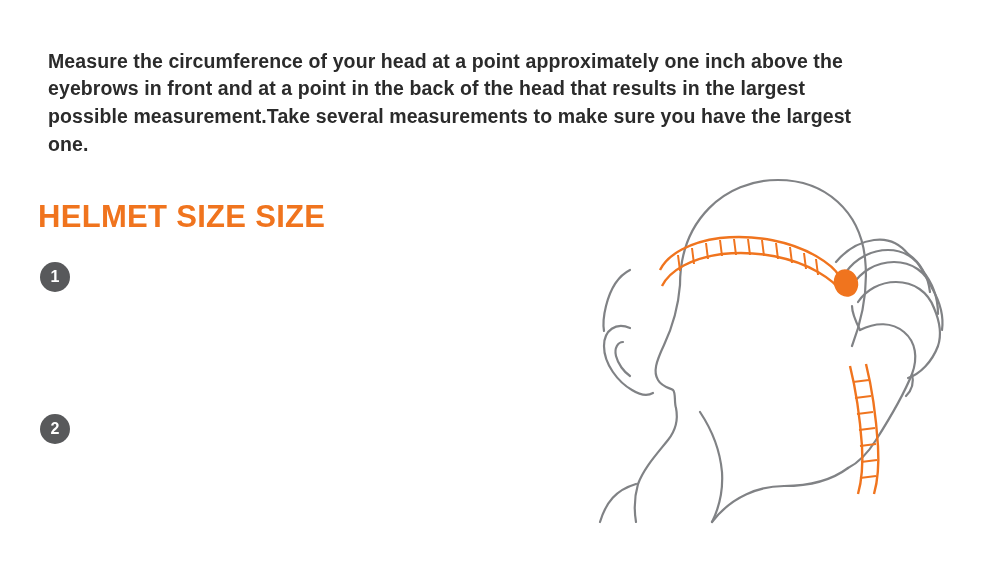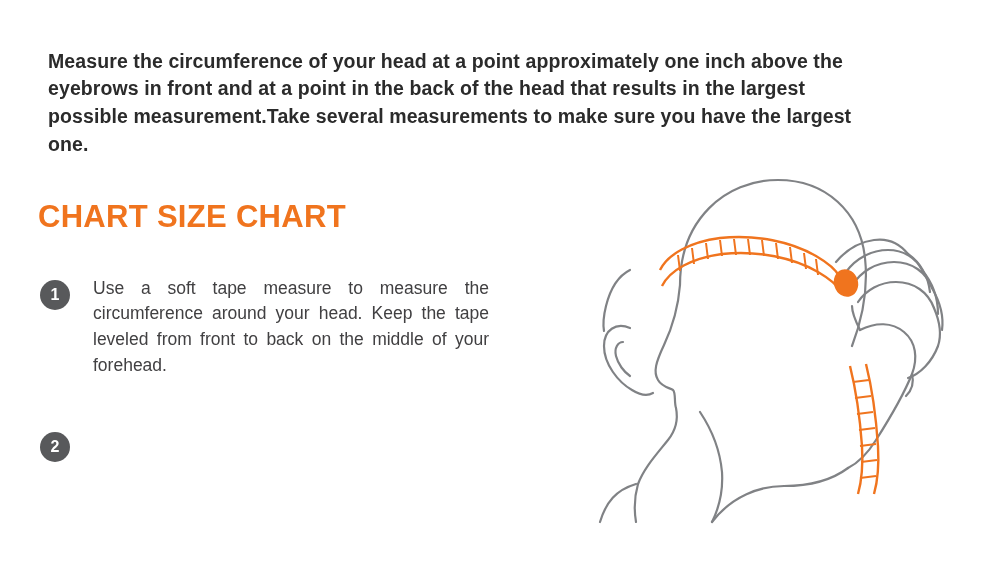--- a/index.html
+++ b/index.html
@@ -85,27 +85,26 @@
     display: block;
   }
 </style>
 </head>
 <body>
 
 <div class="page">
 
   <p class="intro">Measure the circumference of your head at a point approximately one inch above the eyebrows in front and at a point in the back of the head that results in the largest possible measurement.Take several measurements to make sure you have the largest one.</p>
 
-  <h1 class="chart-title">CHART SIZE CHART</h1>
+  <h1 class="chart-title">HELMET SIZE SIZE</h1>
 
   <div class="steps">
 
     <div class="step">
       <span class="step-num">1</span>
-      <p class="step-text">Use a soft tape measure to measure the circumference around your head. Keep the tape leveled from front to back on the middle of your forehead.</p>
     </div>
 
     <div class="step">
       <span class="step-num">2</span>
     </div>
 
   </div>
 
   <div class="illustration">
     <svg width="430" height="400" viewBox="0 0 430 400" xmlns="http://www.w3.org/2000/svg">

